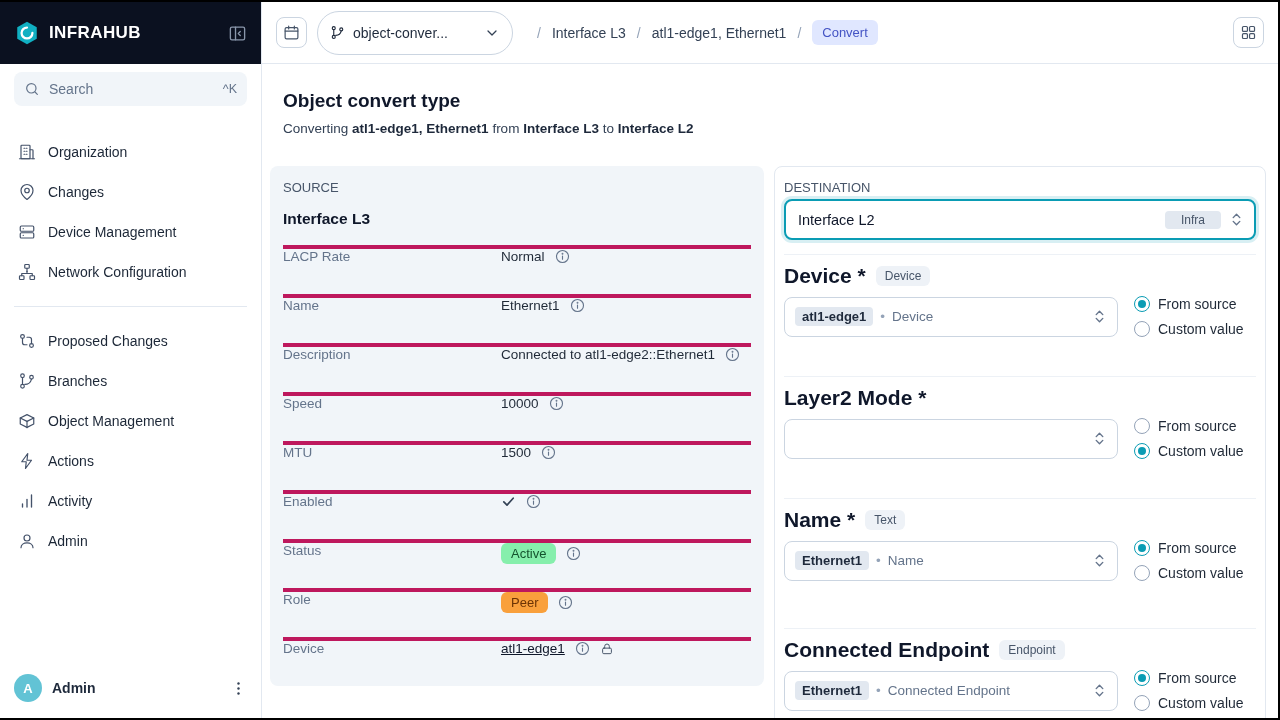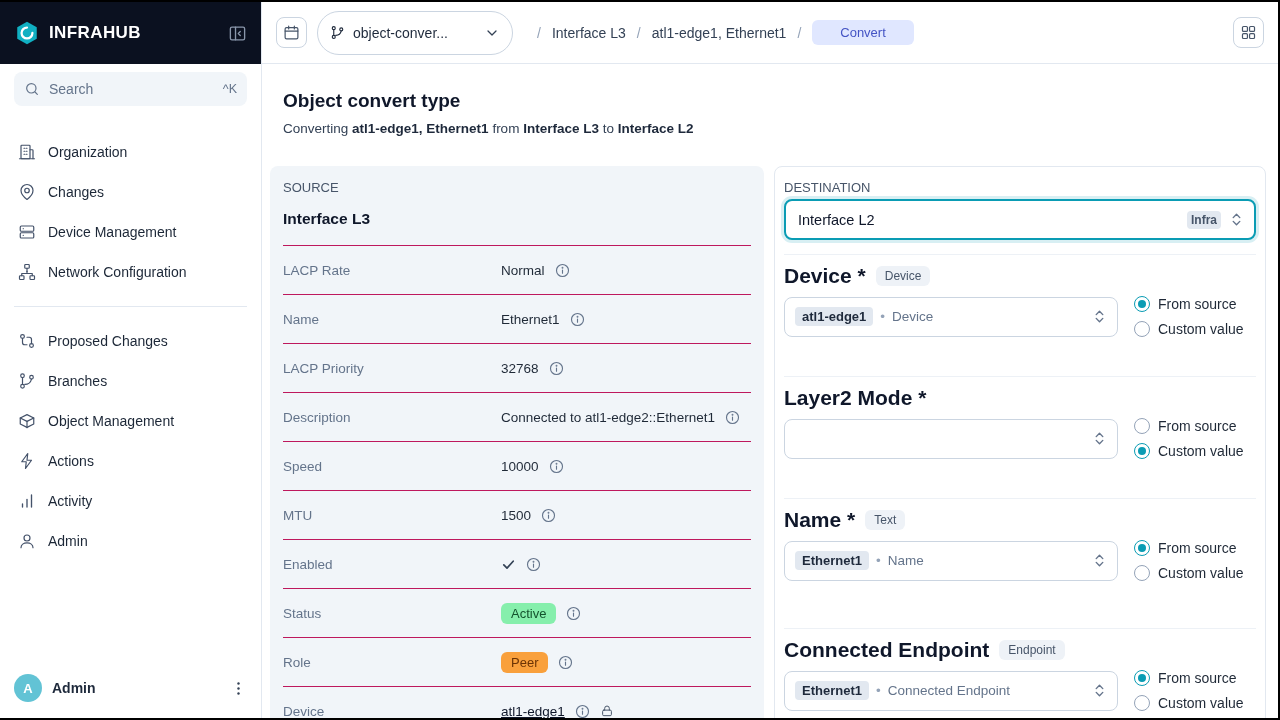--- a/index.html
+++ b/index.html
@@ -55,55 +55,55 @@
     width:196px; height:44px; flex:none; border:1px solid #cbd5e1; border-radius:999px;
     display:flex; align-items:center; gap:8px; padding:0 12px; font-size:14px; color:#1e293b; cursor:pointer;
   }
   .branch-pill .branch-name { white-space:nowrap; overflow:hidden; }
   .branch-pill .chev { margin-left:auto; color:#334155; display:grid; place-items:center; }
   .crumbs { display:flex; align-items:center; gap:11px; font-size:14px; color:#334155; margin-left:14px; }
   .crumb-sep { color:#94a3b8; }
   .crumb-link { cursor:pointer; }
   .crumb-badge {
     background:var(--breadcrumb-badge-bg,#e0e7ff); color:var(--breadcrumb-badge-text,#4353c4);
-    padding:5px 28px; border-radius:6px; font-size:13px; font-weight:500;
+    padding:5px 10px; border-radius:6px; font-size:13px; font-weight:500;
   }
   .topbar-spacer { flex:1; }
   
   .content { flex:1; overflow:hidden; padding:26px 12px 0 8px; }
   .page-title { font-size:19px; font-weight:700; color:#0f172a; margin:0 0 9px 13px; }
   .page-subtitle { font-size:13.5px; color:#334155; margin:0 0 30px 13px; }
   .page-subtitle .b { font-weight:700; color:#1e293b; }
   .panels { display:flex; gap:10px; align-items:flex-start; }
   
   .source-panel { width:494px; flex:none; background:#f1f5f9; border-radius:8px; padding:14px 13px 0; }
   .panel-label { font-size:13px; font-weight:500; color:#475569; }
   .source-panel .panel-label { margin-bottom:15px; }
   .source-kind { font-size:15.5px; font-weight:700; color:#0f172a; margin-bottom:17px; }
-  .srow { height:49px; display:flex; align-items:center; border-top:1px solid #be185d; }
+  .srow { height:49px; display:flex; align-items:flex-start; border-top:4px solid #be185d; }
   .srow-label { width:218px; flex:none; font-size:13.5px; color:#64748b; }
   .srow-val { display:flex; align-items:center; gap:10px; font-size:13.5px; color:#1f2937; min-width:0; }
   .info-icon { color:#64748b; display:grid; place-items:center; cursor:pointer; flex:none; }
   .lock-icon { color:#475569; display:grid; place-items:center; flex:none; }
   .check-icon { color:#334155; display:grid; place-items:center; }
   .badge { padding:3px 10px; border-radius:6px; font-size:13px; font-weight:500; }
   .badge-green { background:var(--active-badge-bg,#86efac); color:var(--active-badge-text,#14532d); }
   .badge-orange { background:var(--peer-badge-bg,#f9a03c); color:var(--peer-badge-text,#6b3305); }
   .src-link { color:#0f172a; text-decoration:underline; cursor:pointer; }
   
   .dest-panel { flex:1; min-width:0; border:1px solid #e2e8f0; border-radius:8px; background:#fff; padding:13px 9px 10px; }
   .dest-panel .panel-label { margin-bottom:4px; }
   .kind-select {
     height:41px; border:2px solid var(--accent,#0a9cb4); border-radius:8px;
     box-shadow:0 0 0 3px rgba(10,156,180,.16);
     display:flex; align-items:center; gap:8px; padding:0 10px 0 12px;
     font-size:14.5px; font-weight:500; color:#0f172a; margin-bottom:14px; cursor:pointer; background:#fff;
   }
   .kind-select .grow { flex:1; }
-  .mini-badge { background:#e2e8f0; color:#475569; font-size:12px; font-weight:700; padding:2px 4px; border-radius:4px; }
+  .mini-badge { background:#e2e8f0; color:#475569; font-size:12px; font-weight:400; padding:2px 16px; border-radius:4px; }
   .stepper { color:#64748b; display:grid; place-items:center; flex:none; }
   .field { border-top:1px solid #edf1f6; padding:9px 0 39px; }
   .field.last { padding-bottom:17px;margin-top:8px; }
   .field-head { display:flex; align-items:center; gap:10px; margin-bottom:8px; }
   .field-label { font-size:21px; font-weight:700; color:#0f172a; }
   .field-badge { background:#eef2f7; color:#475569; font-size:12px; font-weight:500; padding:3px 9px; border-radius:6px; }
   .field-controls { display:flex; align-items:center; justify-content:space-between; gap:16px; }
   .select {
     width:348px; height:40px; border:1px solid #cbd5e1; border-radius:8px; background:#fff;
     display:flex; align-items:center; gap:7px; padding:0 10px; font-size:13.5px; cursor:pointer;
@@ -365,33 +365,20 @@
                     <path d="M8 7.4v3.4"></path>
                     <circle cx="8" cy="5" r="0.4" fill="currentColor"></circle>
                   </svg>
                 </span>
               </span>
           </div>
           <div class="srow">
             <span class="srow-label">Name</span>
             <span class="srow-val">
                 <span>Ethernet1</span>
-              <span class="info-icon">
-                  <svg width="15" height="15" viewBox="0 0 16 16" fill="none" stroke="currentColor" stroke-width="1.2" stroke-linecap="round">
-                    <circle cx="8" cy="8" r="6.4"></circle>
-                    <path d="M8 7.4v3.4"></path>
-                    <circle cx="8" cy="5" r="0.4" fill="currentColor"></circle>
-                  </svg>
-                </span>
-              </span>
-          </div>
-          <div class="srow">
-            <span class="srow-label">LACP Priority</span>
-            <span class="srow-val">
-                <span>32768</span>
               <span class="info-icon">
                   <svg width="15" height="15" viewBox="0 0 16 16" fill="none" stroke="currentColor" stroke-width="1.2" stroke-linecap="round">
                     <circle cx="8" cy="8" r="6.4"></circle>
                     <path d="M8 7.4v3.4"></path>
                     <circle cx="8" cy="5" r="0.4" fill="currentColor"></circle>
                   </svg>
                 </span>
               </span>
           </div>
           <div class="srow">

